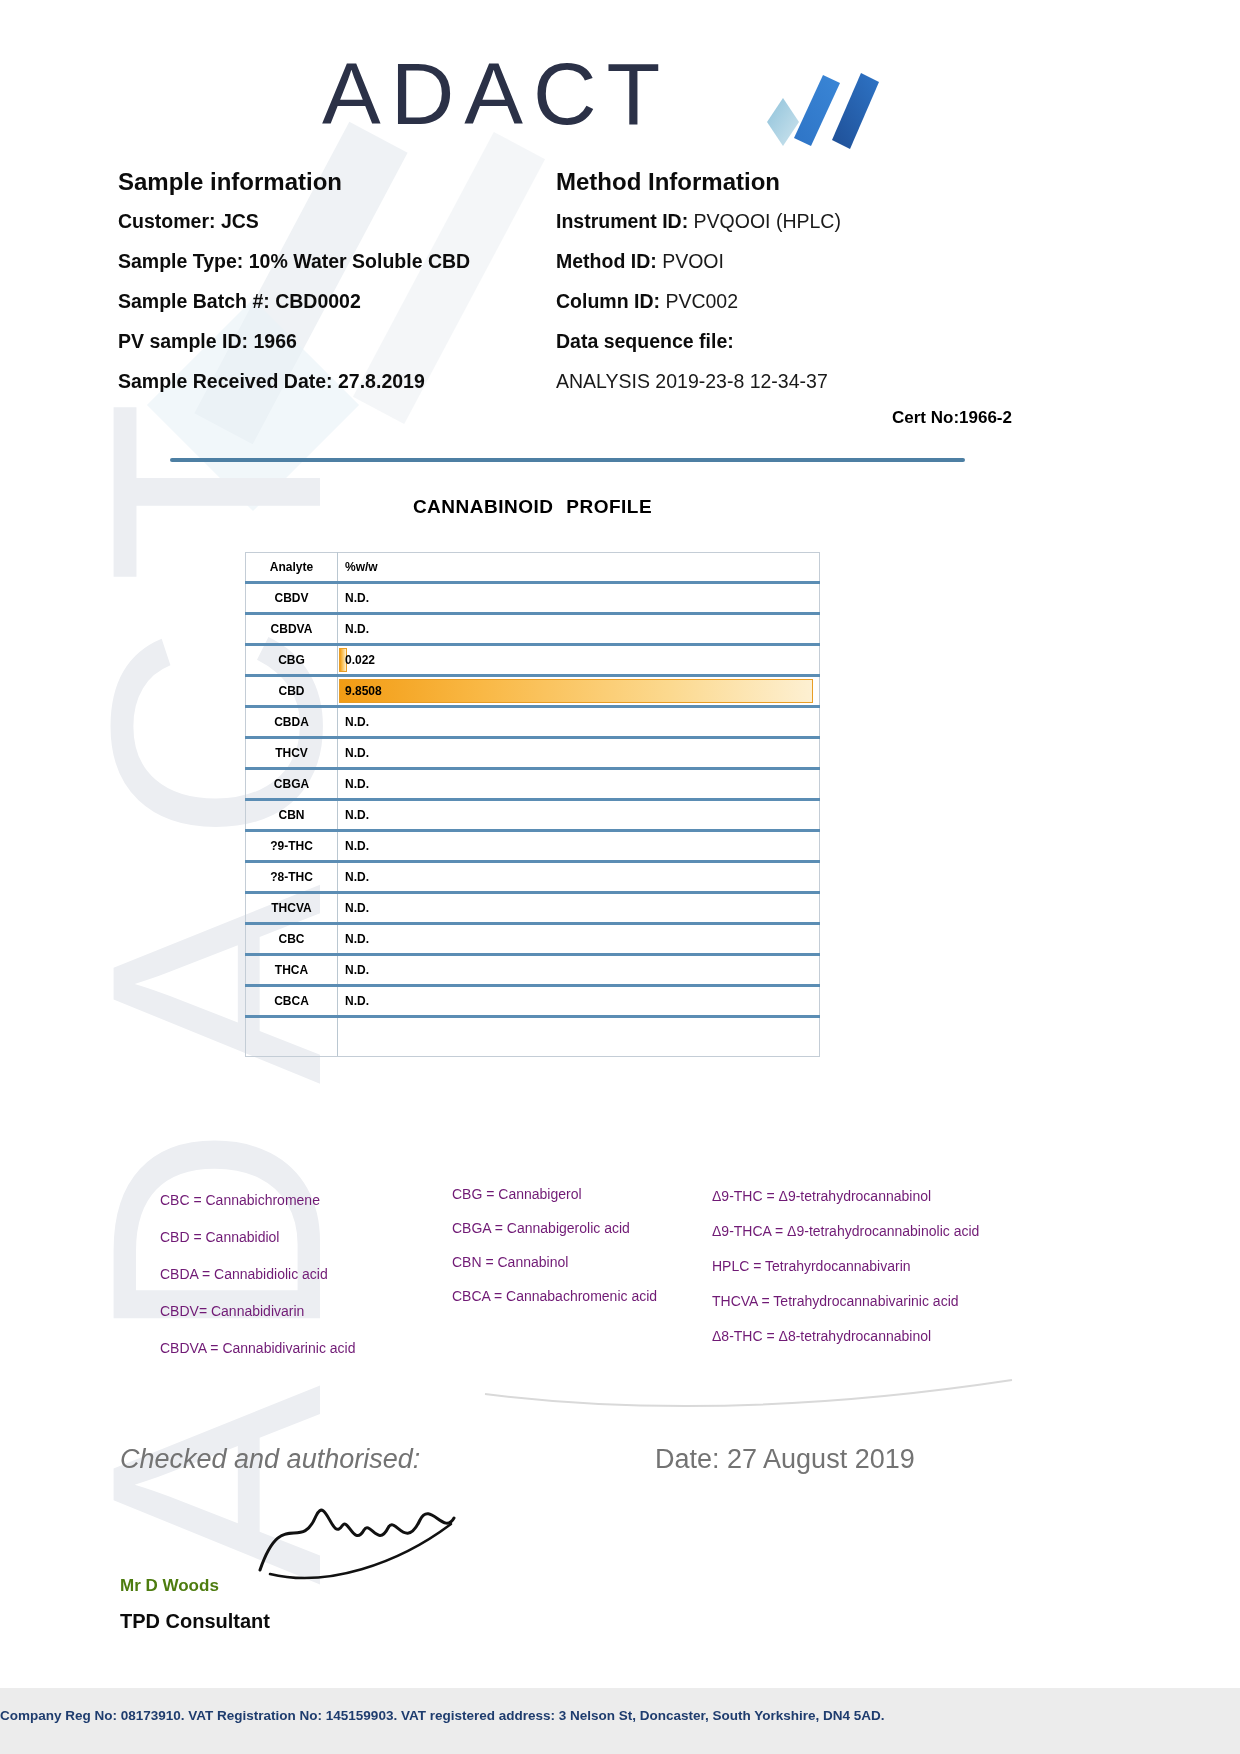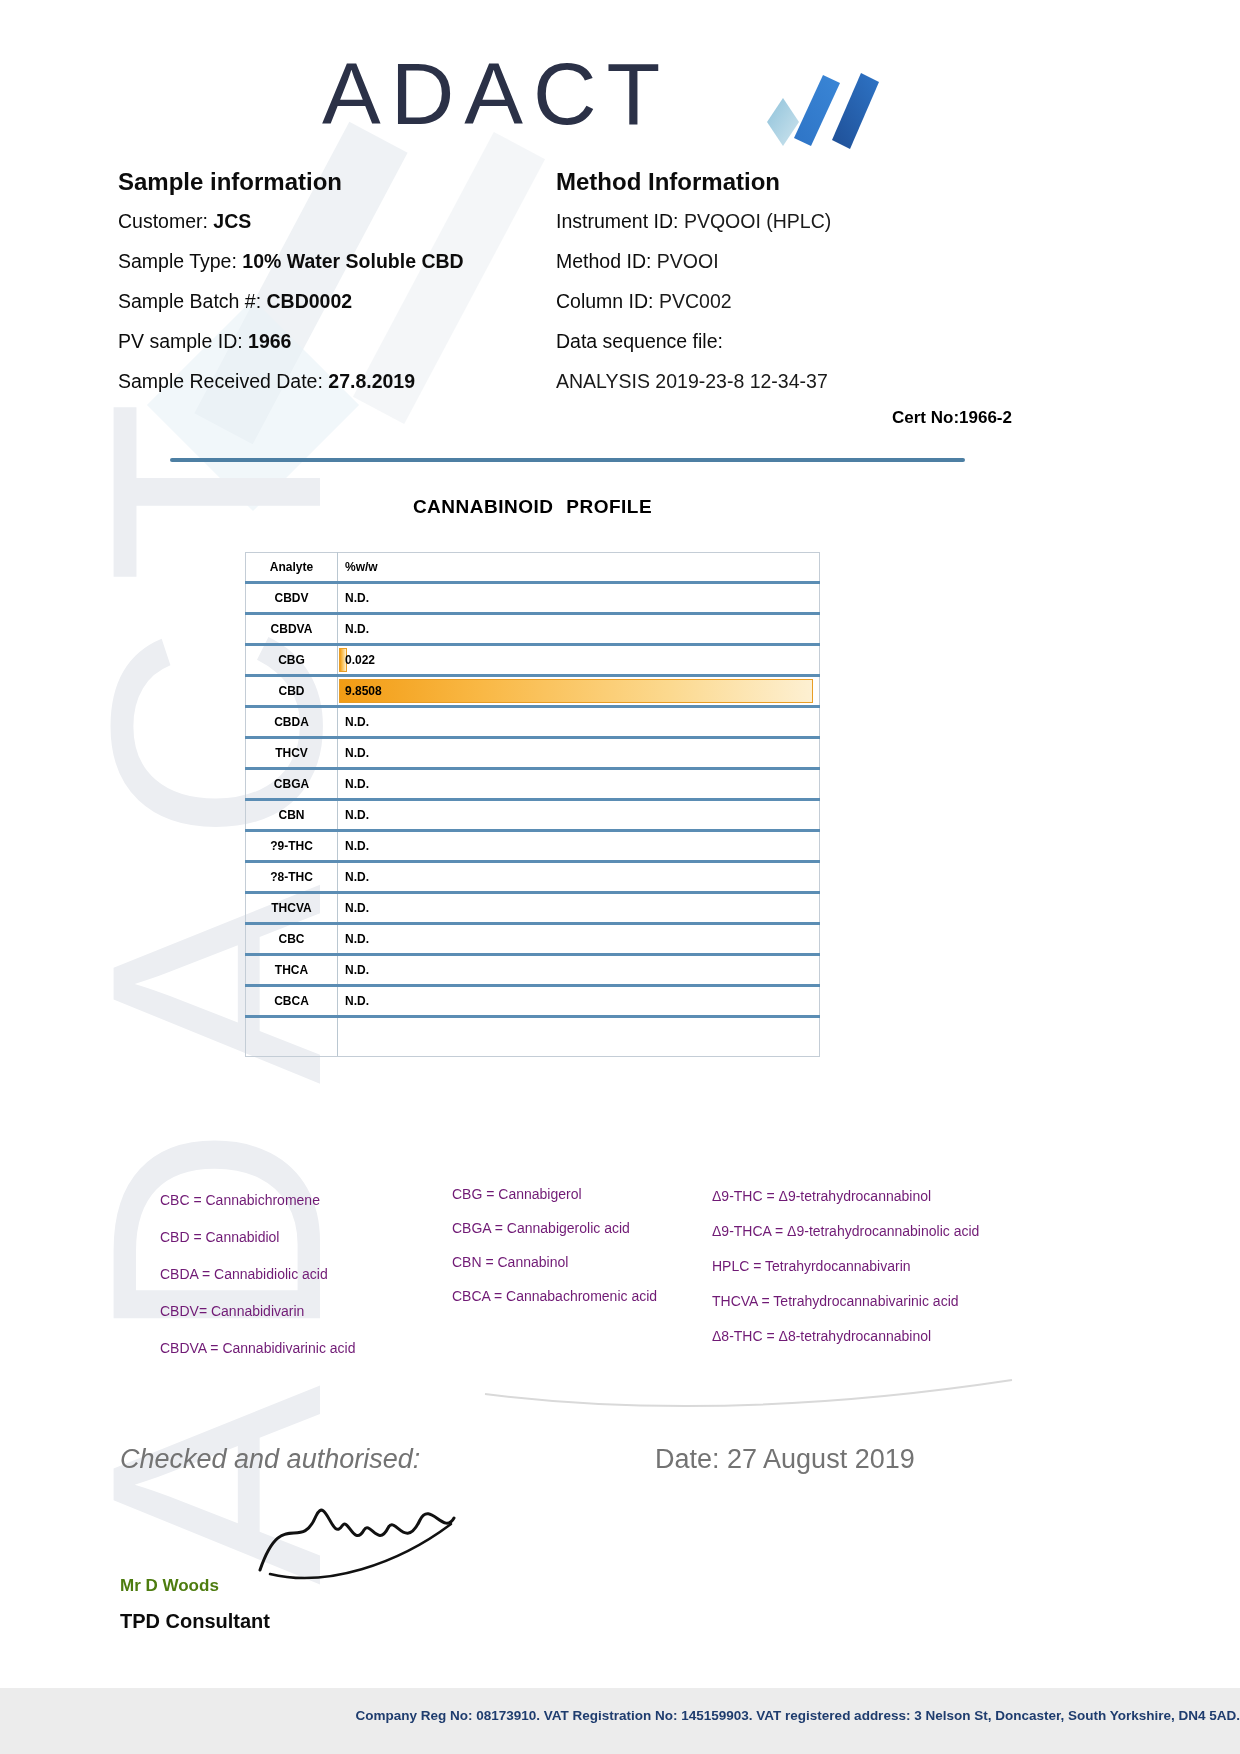--- a/index.html
+++ b/index.html
@@ -29,21 +29,21 @@
   .logo-row{position:absolute;left:0;top:44px;width:1240px;height:120px;}
   .logo-text{
     position:absolute;left:322px;top:0;
     font-size:88px;font-weight:200;letter-spacing:10px;
     color:#2b3147;line-height:100px;
   }
   .logo-mark{position:absolute;left:710px;top:8px;}
   
   .section-title{position:absolute;font-size:24px;font-weight:bold;color:#0c0c0c;}
   .info-line{position:absolute;font-size:19.5px;color:#0c0c0c;white-space:nowrap;}
-  .lbl{font-weight:normal;}
+  .lbl{font-weight:bold;}
   .val-bold{font-weight:bold;}
   .val-reg{font-weight:normal;color:#1a1a1a;}
   .cert-no{position:absolute;left:700px;top:408px;width:312px;text-align:right;font-size:17px;font-weight:bold;}
   .rule{position:absolute;left:170px;top:458px;width:795px;height:4px;background:#4d7fa3;border-radius:2px;}
   
   .profile-title{position:absolute;left:245px;top:496px;width:575px;text-align:center;
     font-size:19px;font-weight:bold;letter-spacing:.5px;word-spacing:7px;}
   table.cprofile{position:absolute;left:245px;top:552px;width:575px;border-collapse:collapse;table-layout:fixed;
     border-left:1px solid #c4cdd6;border-right:1px solid #c4cdd6;border-top:1px solid #c4cdd6;}
   table.cprofile th, table.cprofile td{
@@ -67,21 +67,21 @@
   .legend-col.c3 div{height:35px;}
   .scan-arc{position:absolute;left:480px;top:1374px;}
   
   .checked-label{position:absolute;left:120px;top:1444px;font-size:27px;color:#737373;font-style:italic;}
   .date-label{position:absolute;left:655px;top:1444px;font-size:27px;color:#737373;}
   .signature{position:absolute;left:248px;top:1492px;}
   .sig-name{position:absolute;left:120px;top:1576px;font-size:17px;font-weight:bold;color:#4d7c0f;}
   .sig-role{position:absolute;left:120px;top:1610px;font-size:20px;font-weight:bold;color:#0c0c0c;}
   
   .footer-strip{position:absolute;left:0;top:1688px;width:1240px;height:66px;background:#ececec;}
-  .footer-text{position:absolute;left:0;top:1708px;width:1240px;text-align:right;
+  .footer-text{position:absolute;left:0;top:1708px;width:1240px;text-align:left;
     font-size:13.5px;font-weight:bold;color:#1e3c6e;}
 </style>
 </head>
 <body>
 
 <div class="page">
 
   <div class="wm-band b1"></div>
   <div class="wm-band b2"></div>
   <div class="wm-diamond"></div>

